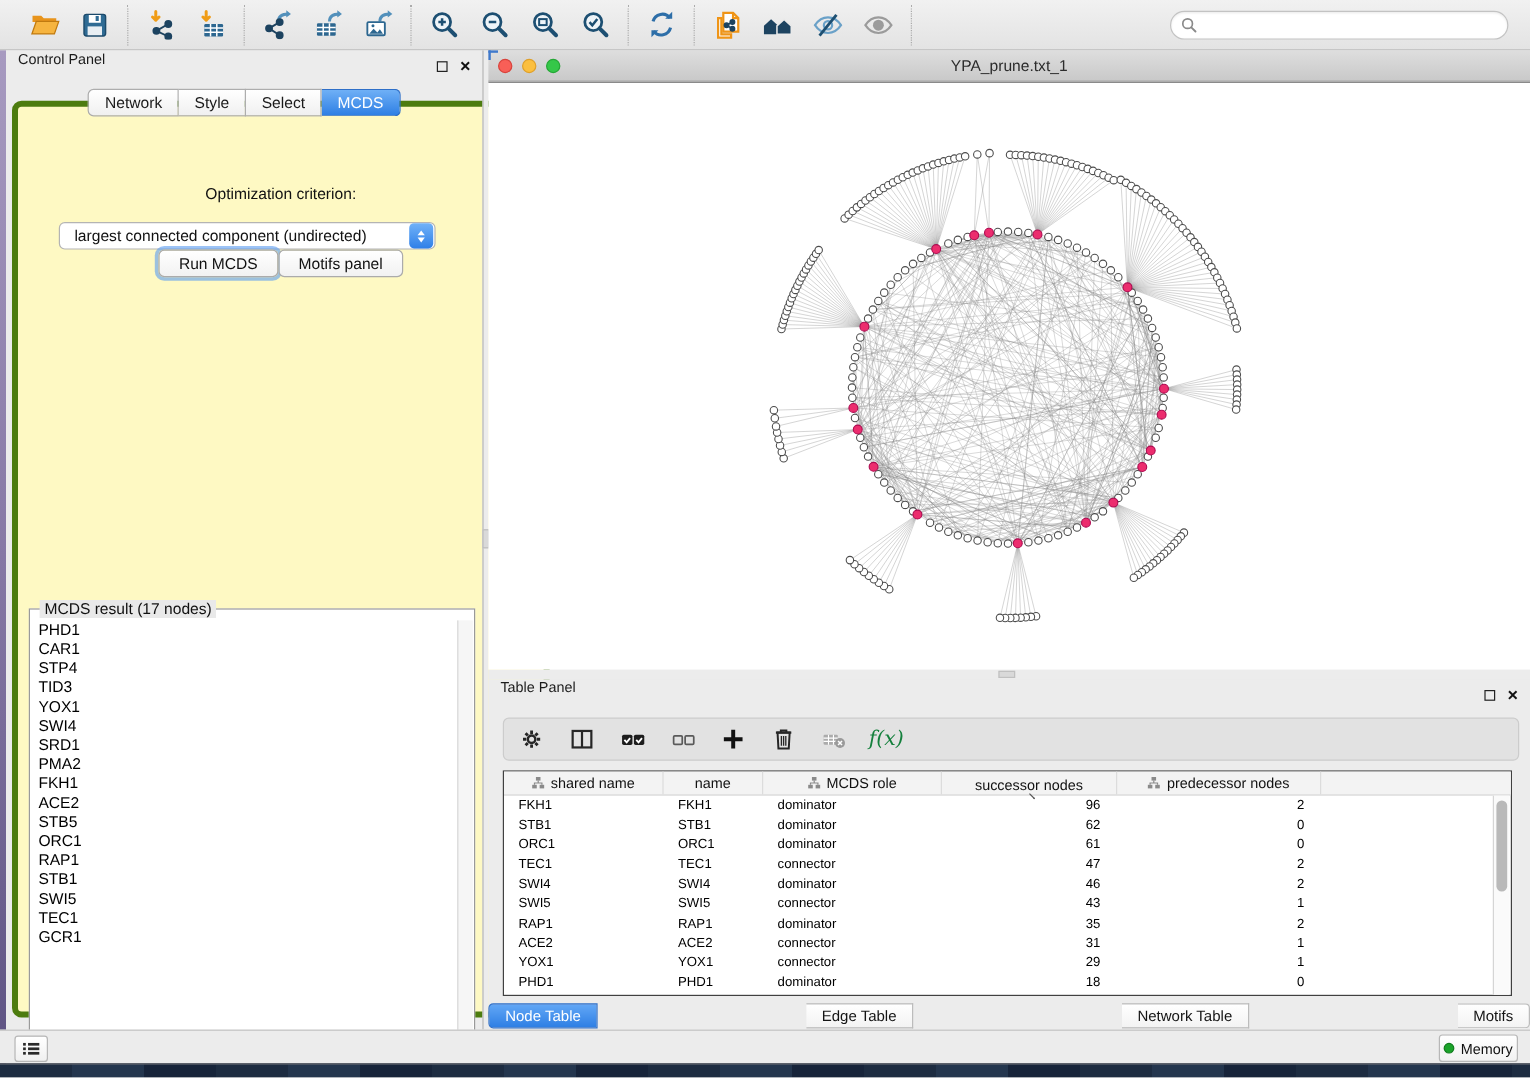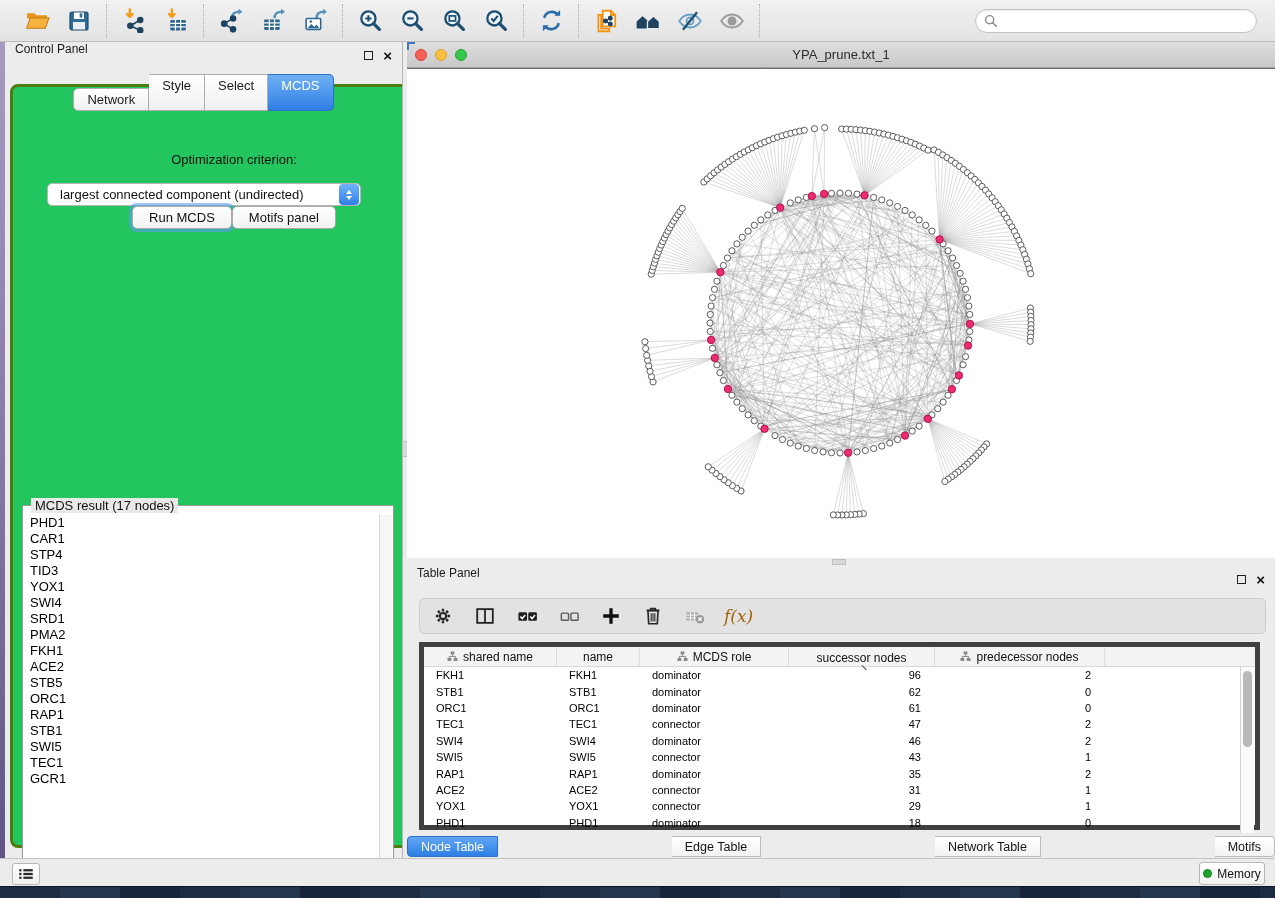--- a/index.html
+++ b/index.html
@@ -21,24 +21,24 @@
 
   
   .cpanel { left:5px; top:42px; width:397px; height:816px; background:#ececec; }
   .panel-titlebar { height:26px; display:flex; padding:0 10px; }
   .panel-title { font-size:12px; color:#1c1c1c; }
   .panel-ctrls { margin-left:auto; display:flex; align-items:center; gap:10px; }
   .win-float { width:9px; height:9px; border:1.5px solid #222; display:inline-block; }
   .win-close { font-size:15px; font-weight:bold; color:#111; line-height:9px; }
   .tabbar { position:absolute; left:0; top:32px; width:100%; display:flex; justify-content:center; z-index:3; }
   .seg { border:1px solid #adadad; border-left:none; background:linear-gradient(#ffffff,#f0f0f0); padding:3px 13px; font-size:13px; color:#1a1a1a; }
-  .seg:first-child { border-left:1px solid #adadad; border-radius:5px 0 0 5px;margin-top:14px; }
+  .seg:first-child { border-left:1px solid #adadad; border-radius:5px 0 0 5px; }
   .seg:last-child { border-radius:0 5px 5px 0; }
   .seg.active { background:linear-gradient(#6fb0f6,#2e7fe4); color:#fff; border-color:#2e6fc8; }
-  .cpanel-inset { position:absolute; left:5px; top:42px; width:448px; height:764px; background:#22c55e; border:3px solid #4d7c0f; border-radius:8px; }
+  .cpanel-inset { position:absolute; left:5px; top:42px; width:448px; height:764px; background:#fef9c3; border:5px solid #4d7c0f; border-radius:8px; }
   .opt-label { position:absolute; left:0; top:65px; width:100%; text-align:center; font-size:13px; color:#111; }
   .selectbox { position:absolute; left:34px; top:96px; width:314px; height:23px; background:#fff; border:1px solid #b4b4b4; border-radius:5px; display:flex; align-items:center; font-size:13px; color:#111; }
   .selectbox .val { flex:1; padding-left:12px; white-space:nowrap; }
   .stepper { width:20px; height:21px; margin-right:1px; border-radius:4px; background:linear-gradient(#71b2f8,#2f80e8); display:flex; flex-direction:column; align-items:center; justify-content:center; gap:2px; }
   .chev { width:0; height:0; border-left:3.5px solid transparent; border-right:3.5px solid transparent; }
   .chev.up { border-bottom:4.5px solid #fff; }
   .chev.down { border-top:4.5px solid #fff; }
   .btnrow { position:absolute; left:0; top:119px; width:100%; display:flex; justify-content:center; }
   .pushbtn { height:23px; padding:0 16px; background:linear-gradient(#ffffff,#f2f2f2); border:1px solid #ababab; border-radius:5px; font-size:13px; color:#111; display:flex; align-items:center; }
   .pushbtn.focus { box-shadow:0 0 0 3px rgba(90,155,240,.6); }
@@ -60,22 +60,22 @@
   .lights { display:flex; gap:8px; }
   .light { width:12px; height:12px; border-radius:50%; }
   .net-title { position:absolute; left:0; width:100%; text-align:center; font-size:13px; color:#2c2c2c; }
   .net-canvas { position:absolute; left:0; top:26px; width:868px; height:490px; background:#fff; border-top:1px solid #6e6e6e; }
   .focus-corner { position:absolute; left:0; top:0; width:8px; height:8px; border-left:2px solid #3f79cc; border-top:2px solid #3f79cc; z-index:5; }
 
   
   .tpanel { left:407px; top:566px; width:868px; height:292px; background:#ececec; }
   .tp-toolbar { position:absolute; left:12px; top:32px; width:847px; height:36px; background:#e2e2e2; border:1px solid #cccccc; border-radius:5px; display:flex; align-items:center; padding-left:10px; gap:16px; }
   .tp-btn { width:26px; height:26px; display:flex; align-items:center; justify-content:center; }
-  .fx { font-family:"DejaVu Serif",serif; font-style:italic; font-size:17px; color:#a16207; }
-  .ntable { position:absolute; left:12px; top:76px; width:841px; height:188px; background:#fff; border:5px solid #404040; }
+  .fx { font-family:"DejaVu Serif",serif; font-style:italic; font-size:17px; color:#15803d; }
+  .ntable { position:absolute; left:12px; top:76px; width:841px; height:188px; background:#fff; border:1px solid #404040; }
   .thead { display:flex; height:20px; background:#f3f3f3; border-bottom:1px solid #d8d8d8; }
   .th { display:flex; align-items:center; justify-content:center; gap:5px; font-size:12px; color:#111; border-right:1px solid #dcdcdc; position:relative; }
   .th .sorticon { width:6px; height:6px; border-right:1.4px solid #555; border-bottom:1.4px solid #555; transform:rotate(45deg); margin-left:4px; margin-top:-3px; }
   .c0 { width:133px; } .c1 { width:83px; } .c2 { width:149px; } .c3 { width:146px;flex-direction:column; } .c4 { width:170px; }
   .th-fill { flex:1; border-right:none; }
   .tbody { height:164px; overflow:hidden; }
   .trow { display:flex; height:16.4px; align-items:center; }
   .td { font-size:11px; color:#000; padding-left:12px; }
   .td.num { text-align:right; padding-left:0; padding-right:14px; }
   .tscroll { position:absolute; right:1px; top:20px; width:14px; height:166px; background:#fafafa; border-left:1px solid #d5d5d5; }

